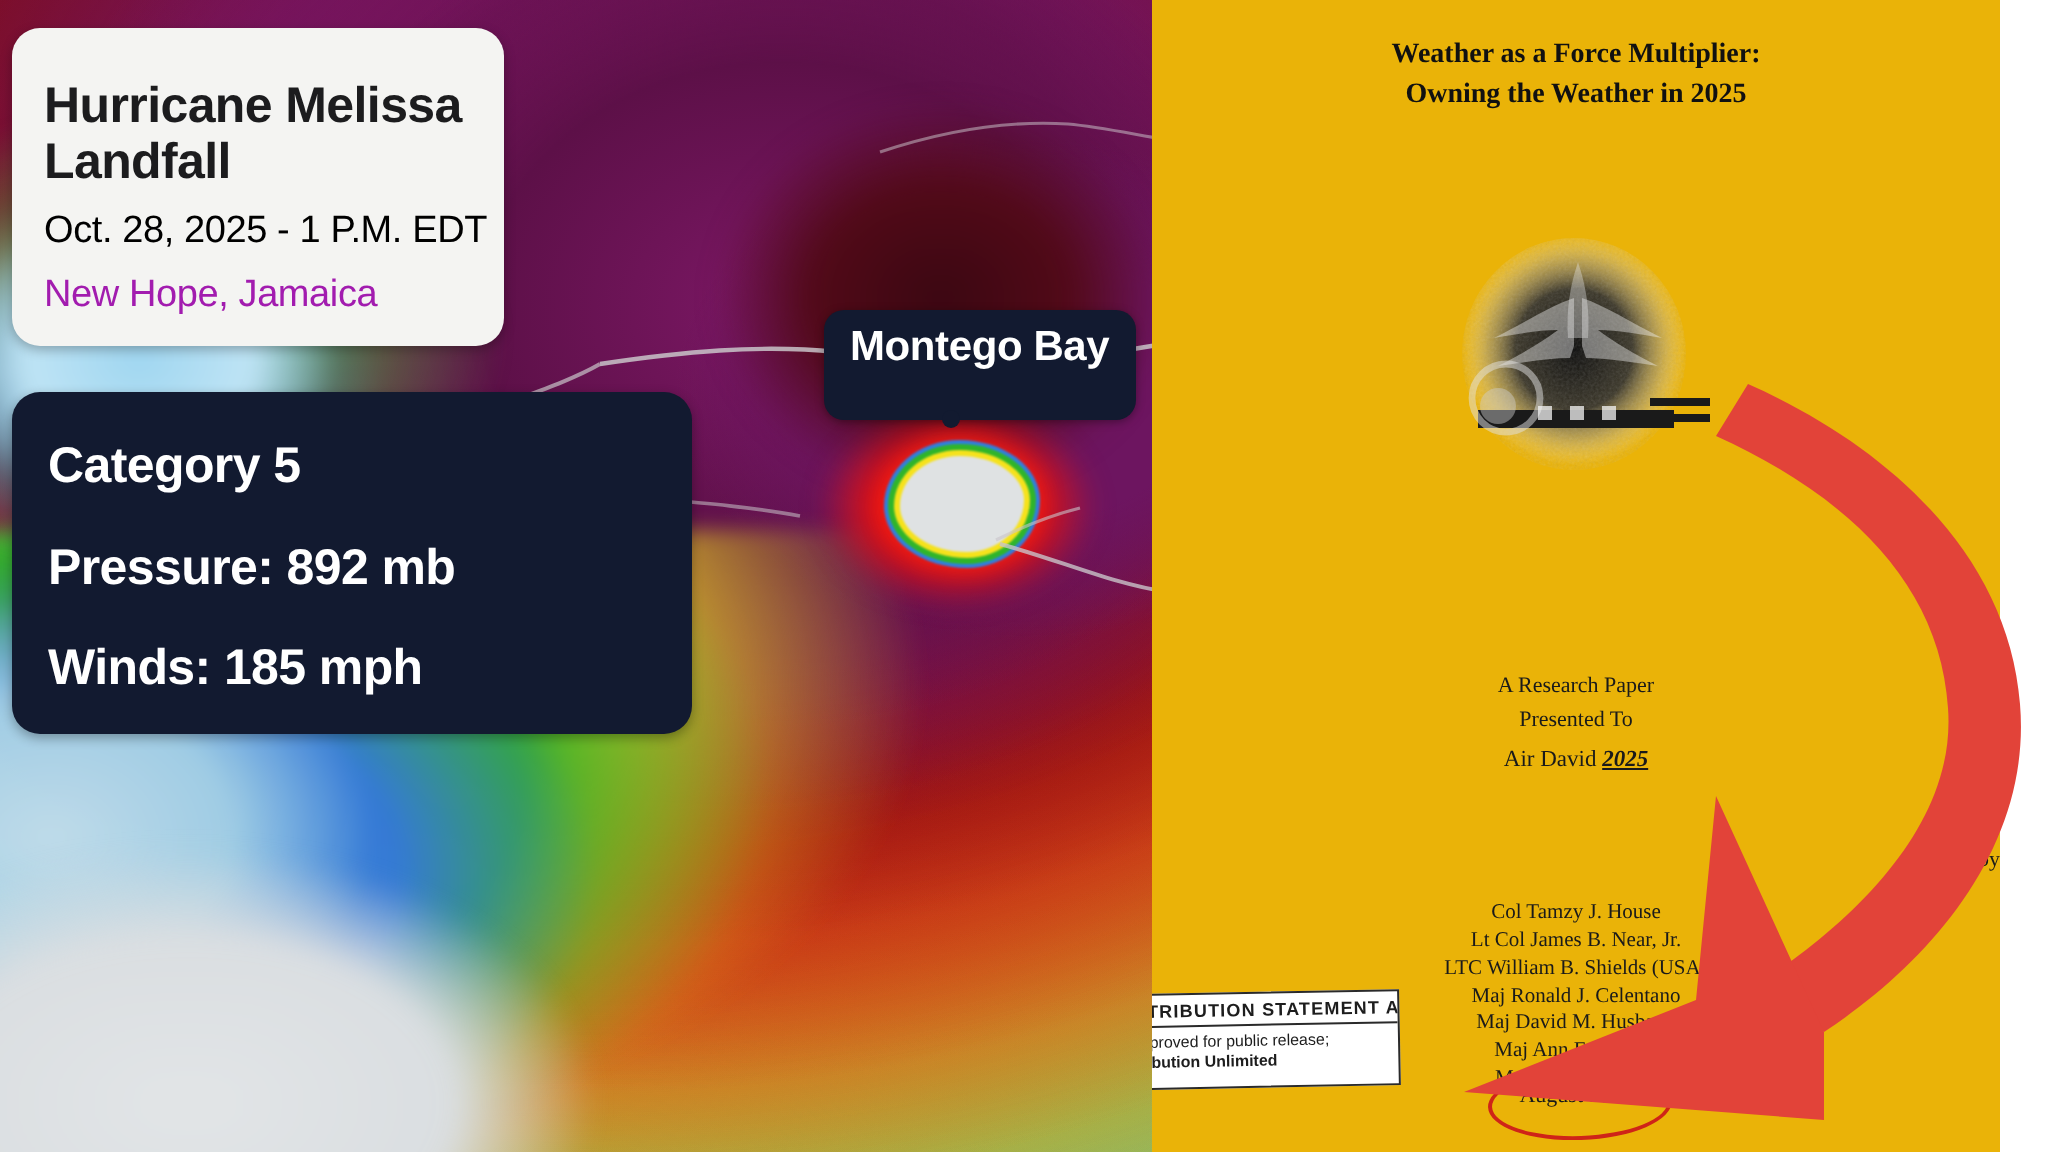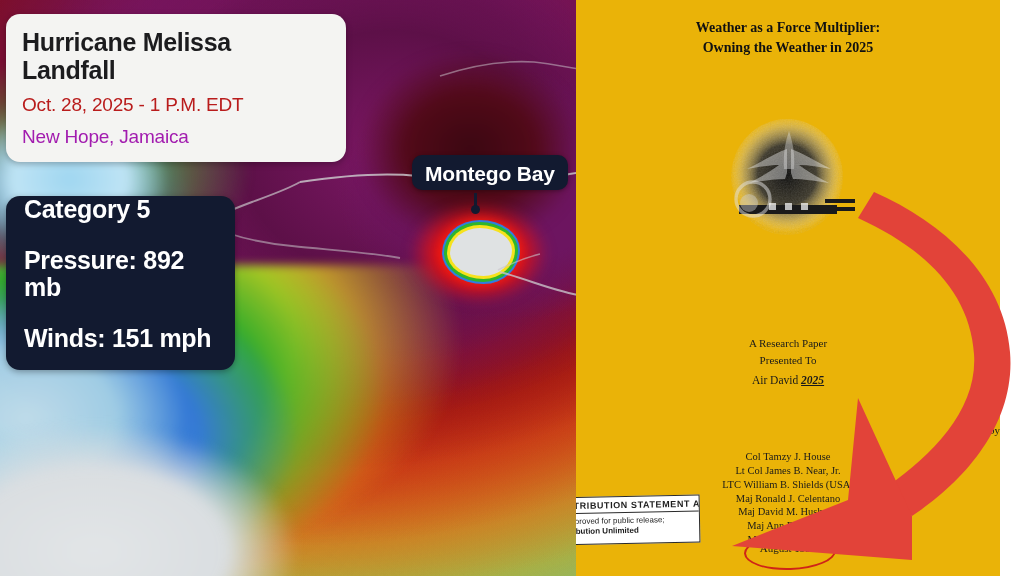--- a/index.html
+++ b/index.html
@@ -92,59 +92,59 @@
       0 0 0 6px #2fb52a,
       0 0 0 8px #2f7fe0,
       0 0 10px 9px rgba(255,40,20,.55);
     filter: blur(.6px);
   }
   .coast { position: absolute; inset: 0; }
 
   
   .info-card {
     position: absolute; left: 6px; top: 14px;
-    width: 340px;
+    width: 246px;
     background: #f4f4f2;
     border-radius: 14px;
-    padding: 14px 16px 14px 16px;
+    padding: 25px 16px 14px 16px;
     box-shadow: 0 2px 6px rgba(0,0,0,.28);
   }
   .info-title {
     font-size: 25px; font-weight: 700; color: #1c1c1e;
     line-height: 1.12; letter-spacing: -.3px;
   }
   .info-sub {
-    font-size: 19px; color: #b91c1c; margin-top: 10px;
+    font-size: 19px; color: #000000; margin-top: 10px;
     letter-spacing: -.2px; white-space: nowrap;
   }
   .info-loc {
     font-size: 19px; color: #a21caf; margin-top: 10px; letter-spacing: -.2px;
   }
 
   
   .stats-card {
     position: absolute; left: 6px; top: 196px;
-    width: 229px;
+    width: 340px;
     background: #121a30;
     border-radius: 14px;
-    padding: 0 18px 18px 18px;
+    padding: 24px 18px 18px 18px;
     box-shadow: 0 2px 6px rgba(0,0,0,.32);
   }
   .stats-row {
     color: #ffffff; font-size: 25px; font-weight: 700;
     letter-spacing: -.3px; line-height: 1.1;
   }
   .stats-row + .stats-row { margin-top: 23px; }
 
   
   .place { position: absolute; }
   .place-pill {
     background: #121a30; color: #fff;
     font-size: 21px; font-weight: 700; letter-spacing: -.2px;
-    border-radius: 10px; padding: 7px 13px 4px 13px;
+    border-radius: 10px; padding: 7px 13px 24px 13px;
     white-space: nowrap;
     box-shadow: 0 1px 4px rgba(0,0,0,.35);
   }
   .stem {
     position: absolute; width: 3px; background: #121a30;
   }
   .dot {
     position: absolute; width: 9px; height: 9px; border-radius: 50%;
     background: #121a30;
   }
@@ -258,21 +258,21 @@
 
     <div class="info-card">
       <div class="info-title">Hurricane Melissa Landfall</div>
       <div class="info-sub">Oct. 28, 2025 - 1 P.M. EDT</div>
       <div class="info-loc">New Hope, Jamaica</div>
     </div>
 
     <div class="stats-card">
       <div class="stats-row">Category 5</div>
       <div class="stats-row">Pressure: 892 mb</div>
-      <div class="stats-row">Winds: 151 mph</div>
+      <div class="stats-row">Winds: 185 mph</div>
     </div>
 
     <div class="place" id="label-montego">
       <div class="place-pill">Montego Bay</div>
       <div class="stem" style="left:62px; top:38px; height:15px;"></div>
       <div class="dot" style="left:59px; top:50px;"></div>
     </div>
 
   </div>
 

